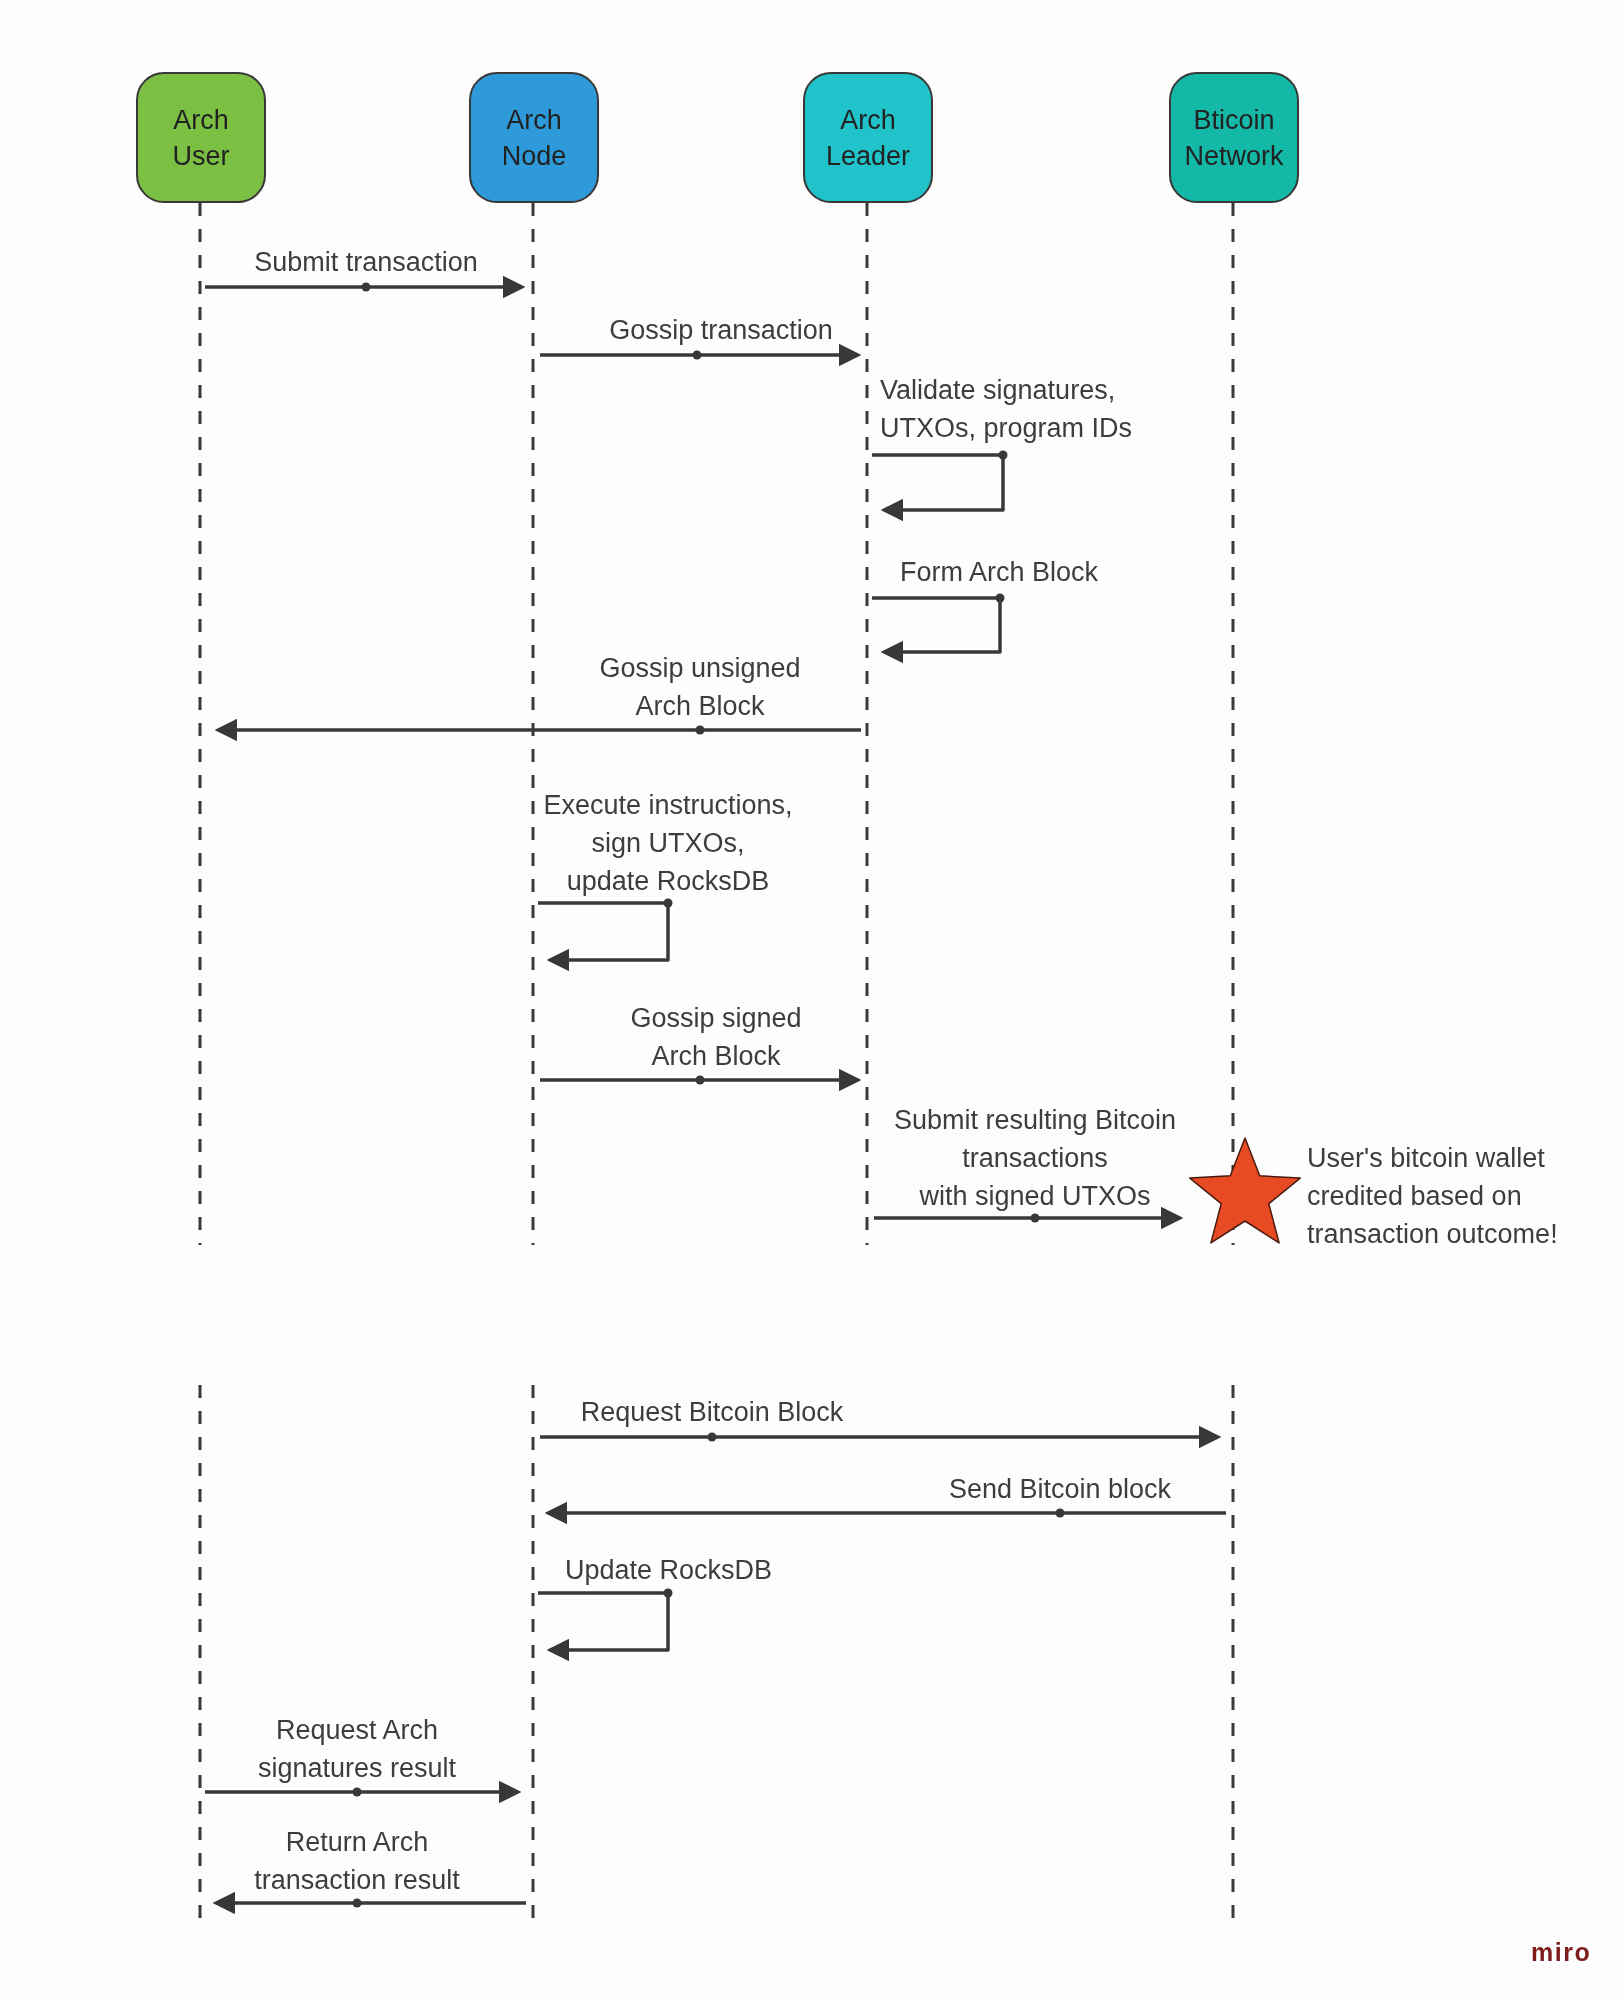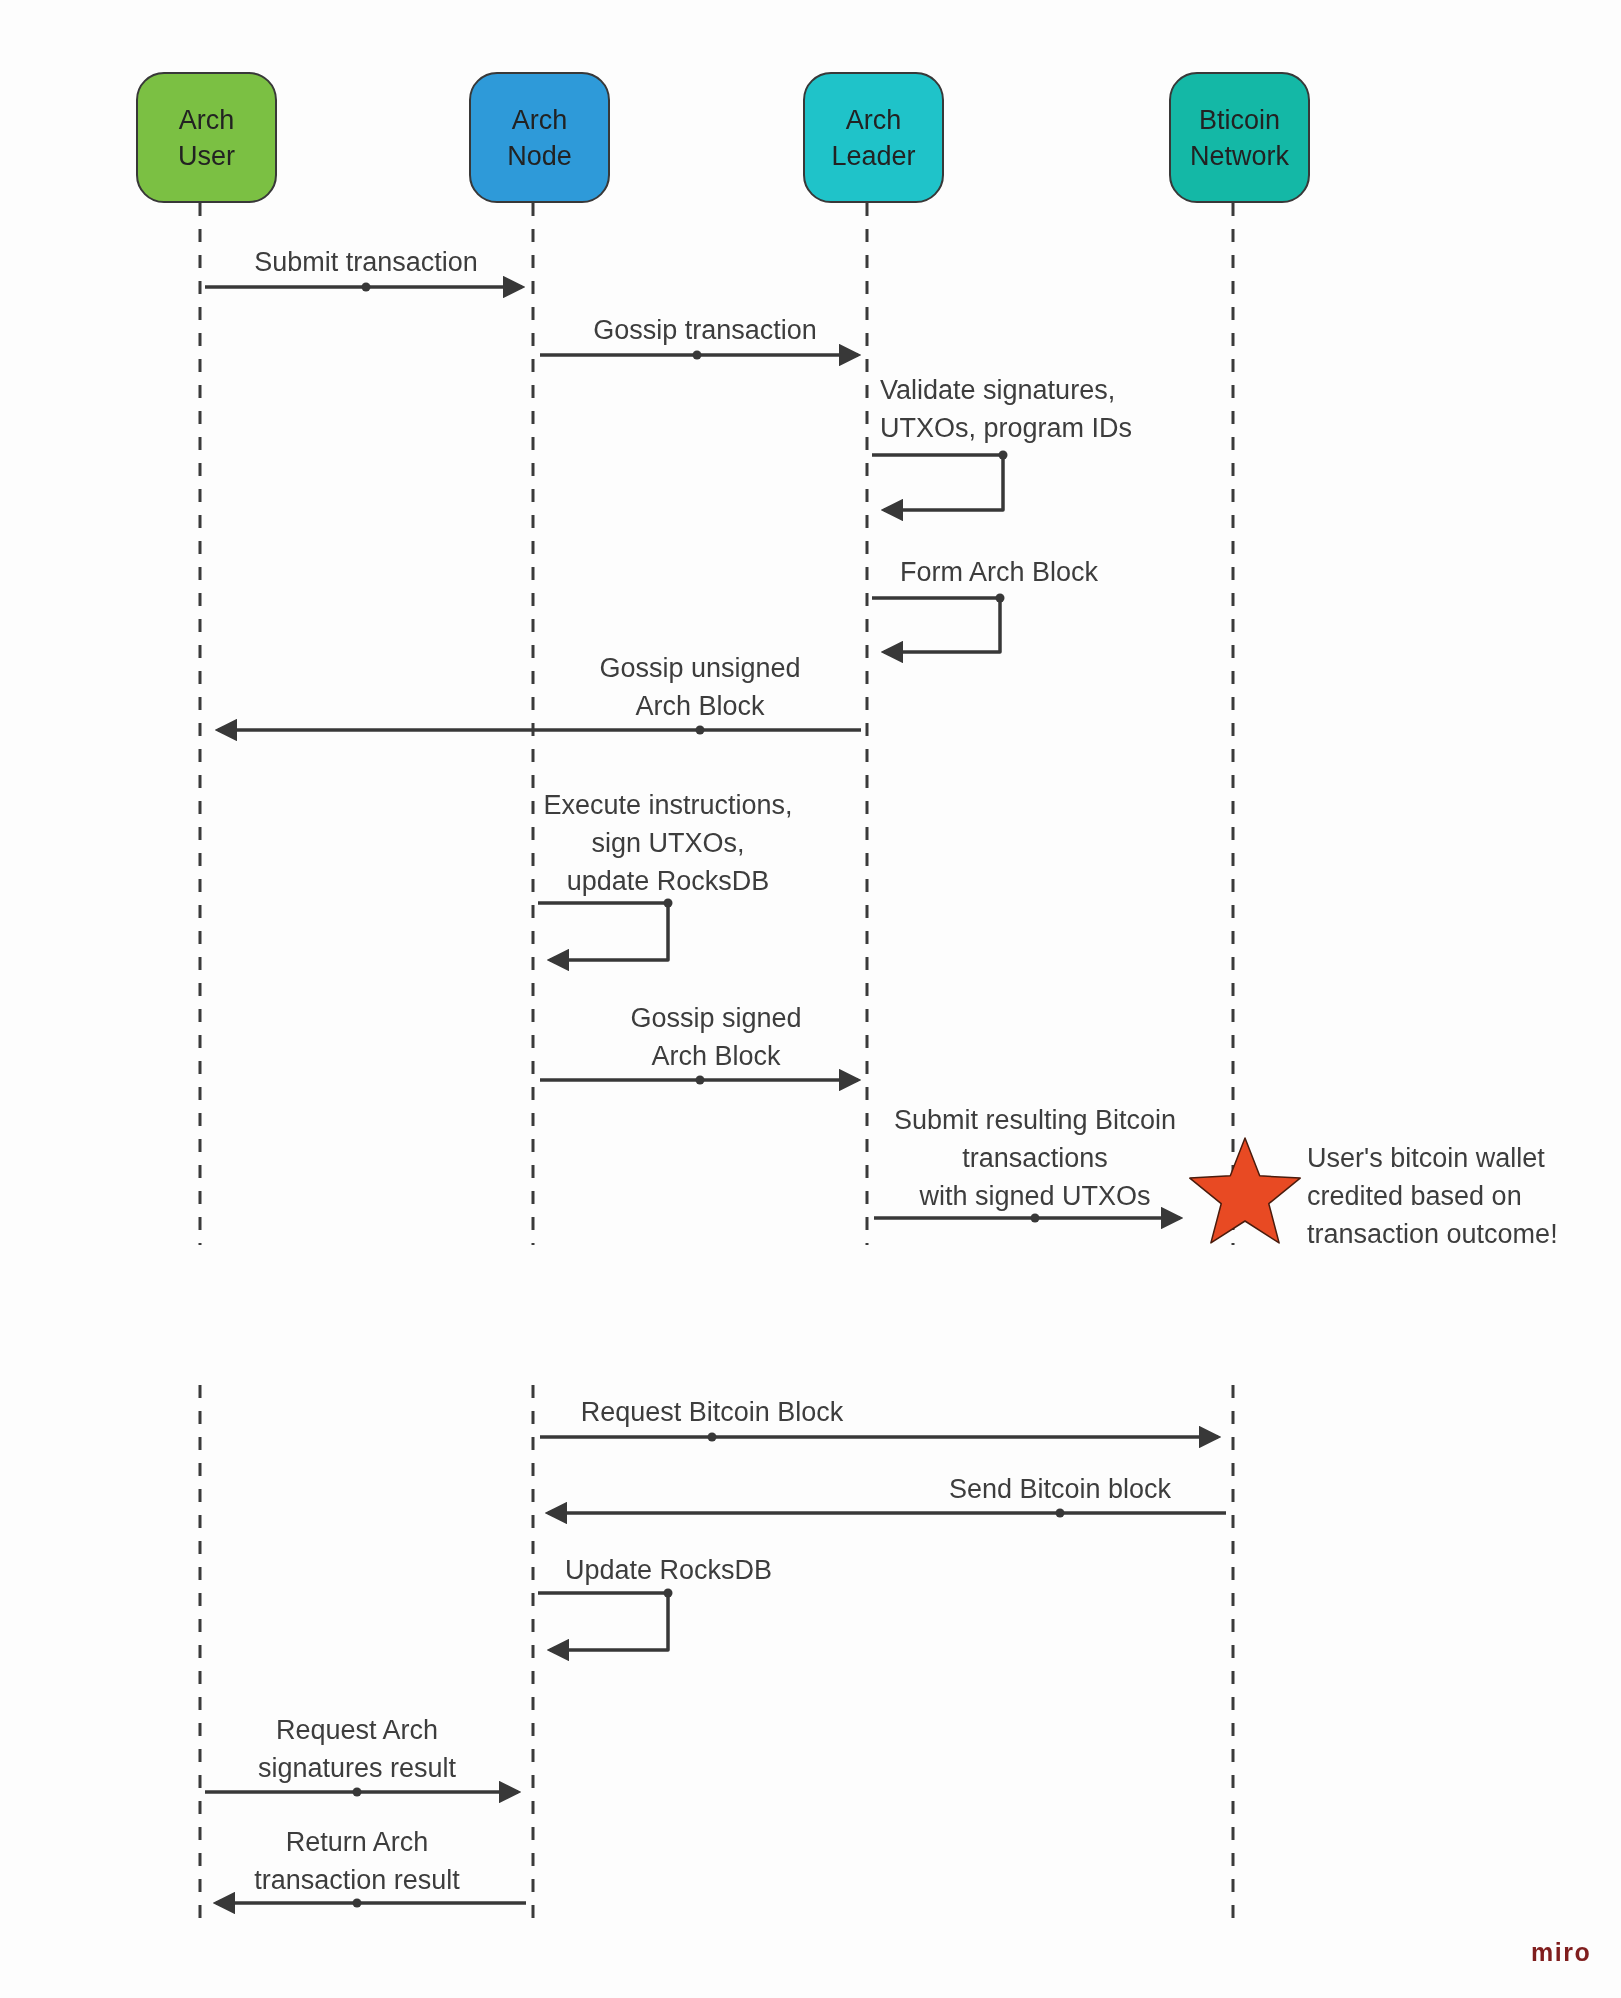--- a/index.html
+++ b/index.html
@@ -4,21 +4,21 @@
 <style>
   html,body{margin:0;padding:0;background:#fdfdfd;}
   #canvas{
     position:relative;width:1621px;height:1998px;overflow:hidden;
     background:#fdfdfd;
     font-family:"Liberation Sans","DejaVu Sans",sans-serif;
     color:#3d3d3d;
   }
   #wires{position:absolute;left:0;top:0;}
   .actor{
-    position:absolute;width:141px;height:131px;border-radius:28px;
+    position:absolute;width:130px;height:131px;border-radius:28px;
     border:2px solid #383838;box-sizing:border-box;
     display:flex;align-items:center;justify-content:center;text-align:center;
     font-size:27px;line-height:36px;color:#222;white-space:pre-line;
   }
   .msg{
     position:absolute;font-size:27px;line-height:38px;color:#3d3d3d;
     white-space:pre-line;
   }
   .msg.center{transform:translateX(-50%);text-align:center;}
   .heading{
@@ -123,21 +123,21 @@
   <div class="actor" style="left:803px;top:72px;background:#1fc3c9;">
     <span>Arch
 Leader</span>
   </div>
   <div class="actor" style="left:1169px;top:72px;background:#14b8a6;">
     <span>Bticoin
 Network</span>
   </div>
 
   <div class="msg center" style="left:366px;top:243px;">Submit transaction</div>
-  <div class="msg center" style="left:705px;top:311px;">Gossip transaction</div>
+  <div class="msg center" style="left:721px;top:311px;">Gossip transaction</div>
   <div class="msg" style="left:880px;top:371px;">Validate signatures,
 UTXOs, program IDs</div>
   <div class="msg" style="left:900px;top:553px;">Form Arch Block</div>
   <div class="msg center" style="left:700px;top:649px;">Gossip unsigned
 Arch Block</div>
   <div class="msg center" style="left:668px;top:786px;">Execute instructions,
 sign UTXOs,
 update RocksDB</div>
   <div class="msg center" style="left:700px;top:999px;margin-left:16px;">Gossip signed
 Arch Block</div>

